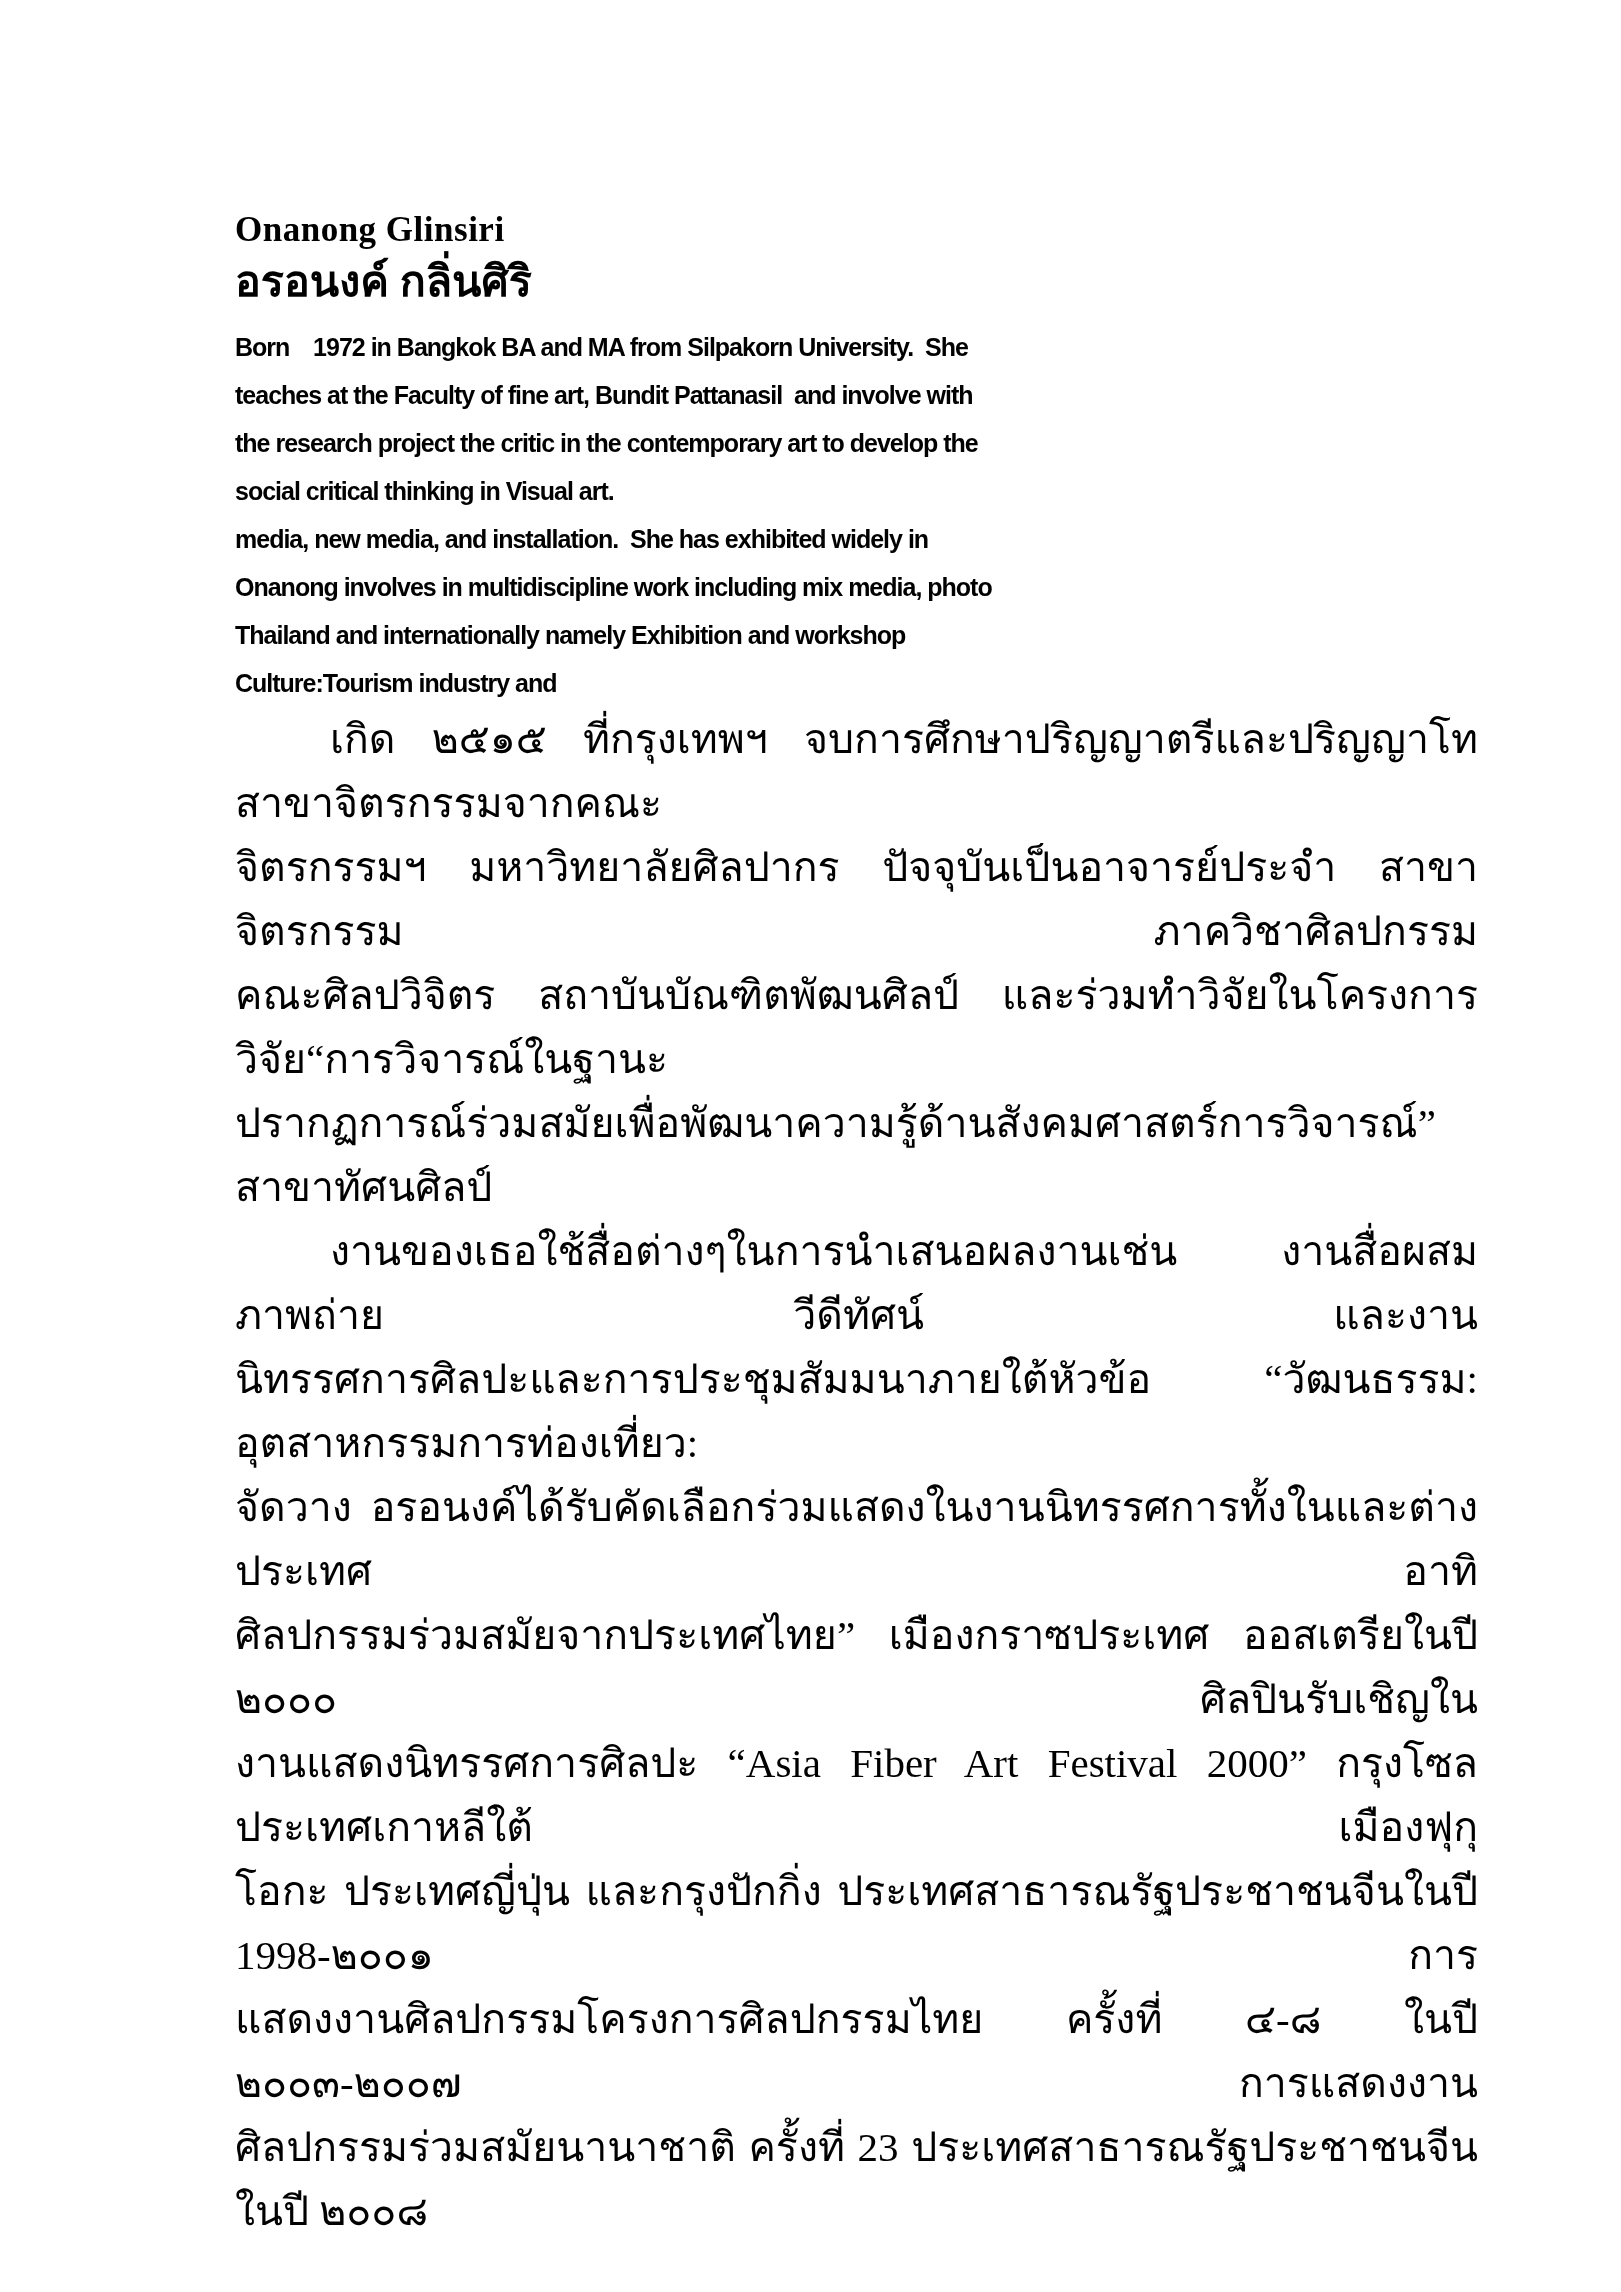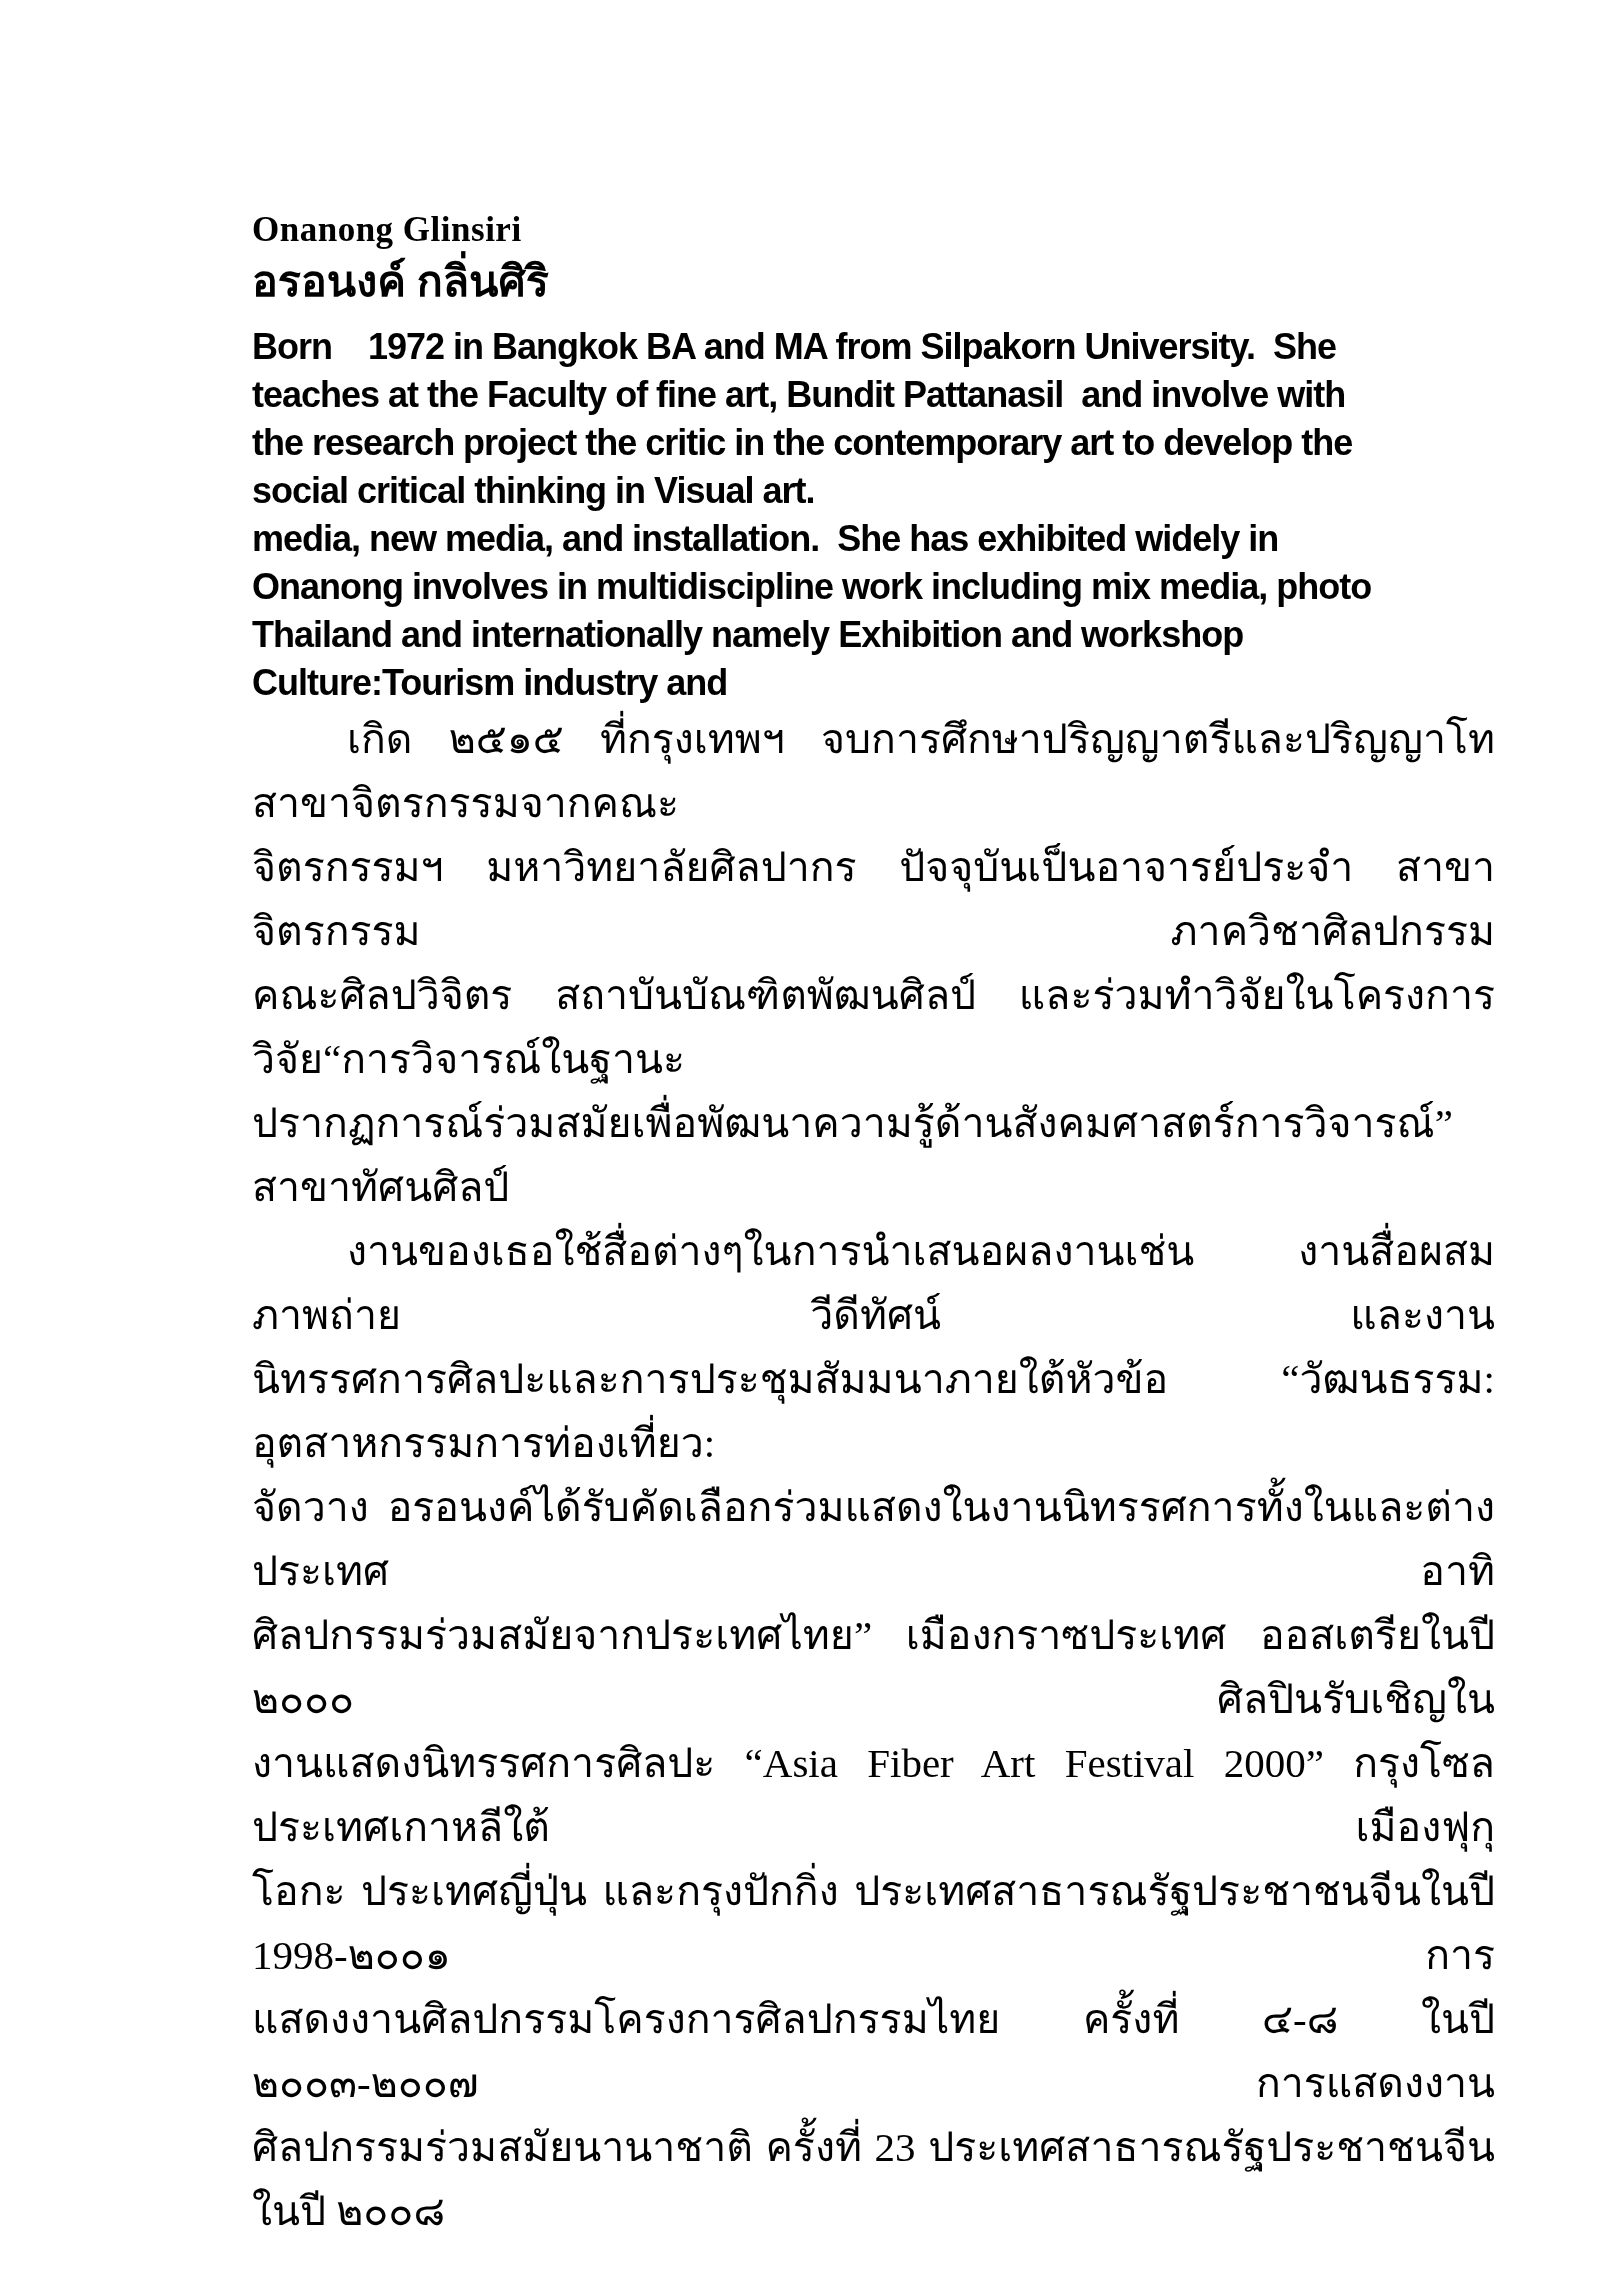--- a/index.html
+++ b/index.html
@@ -10,21 +10,21 @@
   .page {
     position: relative;
     width: 1621px;
     height: 2293px;
     background: #ffffff;
     color: #000000;
     overflow: hidden;
   }
   .content {
     position: absolute;
-    left: 252px;
+    left: 235px;
     top: 0;
     width: 1243px;
   }
   .name-en {
     margin-top: 210px;
     font-family: "Liberation Serif", "DejaVu Serif", serif;
     font-weight: bold;
     font-size: 35px;
     line-height: 39px;
     letter-spacing: 0.5px;
@@ -33,21 +33,21 @@
     margin-top: 7px;
     font-family: "Liberation Serif", "DejaVu Serif", serif;
     font-weight: bold;
     font-size: 43px;
     line-height: 51px;
   }
   .bio-en {
     margin-top: 15.7px;
     font-family: "Liberation Sans", "DejaVu Sans", sans-serif;
     font-weight: 700;
-    font-size: 36px;
+    font-size: 25px;
     line-height: 48px;
     letter-spacing: -1px;
   }
   .bio-en .line {
     white-space: pre;   
   }
   .th-para {
     font-family: "Liberation Serif", "DejaVu Serif", serif;
     font-size: 41px;
     line-height: 64px;

